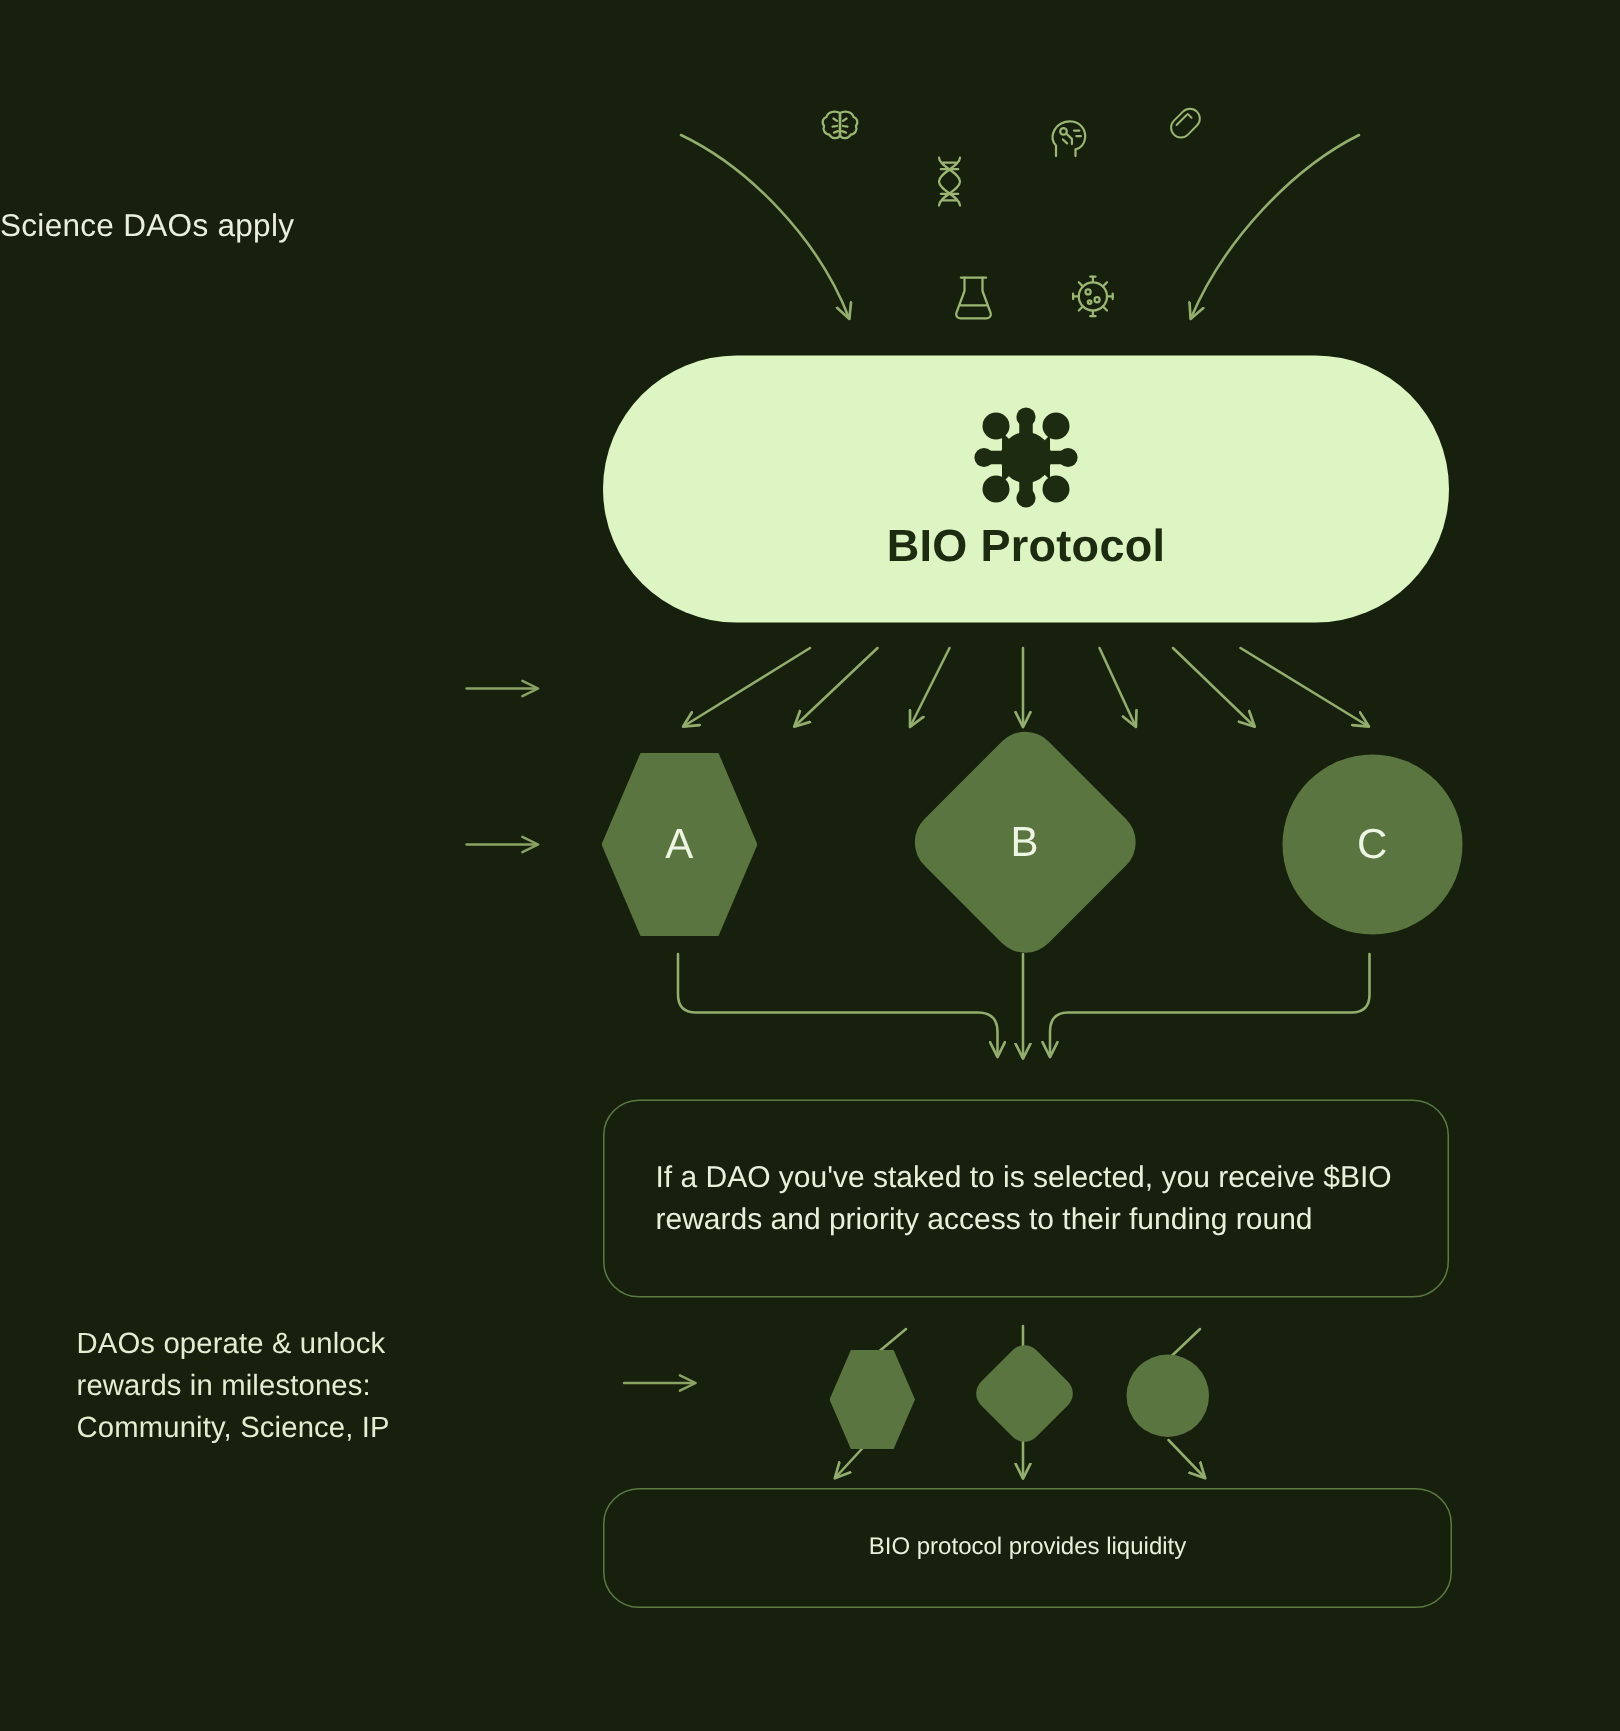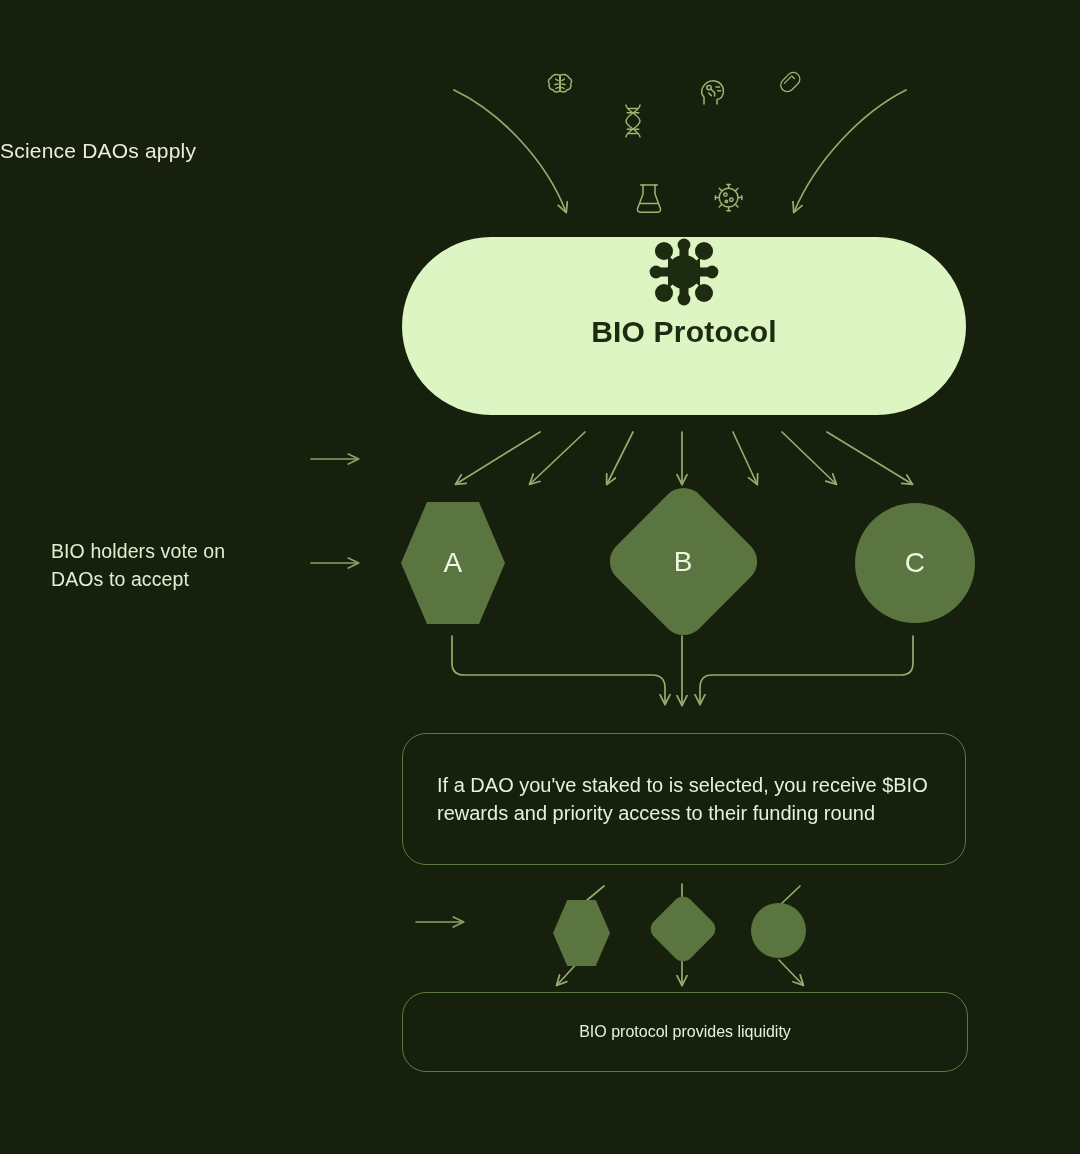--- a/index.html
+++ b/index.html
@@ -53,21 +53,21 @@
     position: absolute;
     left: 402px;
     top: 237px;
     width: 564px;
     height: 178px;
     background: #ddf5c2;
     border-radius: 89px;
     display: flex;
     flex-direction: column;
     align-items: center;
-    justify-content: flex-start;
+    justify-content: center;
   }
   #bio-logo { width: 72px; height: 70px; display: block; margin-bottom: 8px; }
   #bio-card-title {
     color: #1d2b10;
     font-size: 30px;
     font-weight: bold;
     letter-spacing: 0.2px;
   }
 
   
@@ -254,22 +254,23 @@
         <circle cx="8" cy="35" r="6.4"></circle>
         <circle cx="64" cy="35" r="6.4"></circle>
         <path d="M20 18 L52 50 L52 20 L20 52 Z"></path>
         <rect x="31.5" y="8" width="9" height="54"></rect>
         <rect x="8" y="30.5" width="56" height="9"></rect>
       </g>
     </svg>
     <div id="bio-card-title">BIO Protocol</div>
   </div>
 
-  <div class="side-label" id="label-vote">BIO holders vote on
-DAOs to accept</div>
+  <div class="side-label" id="label-milestones">DAOs operate &amp; unlock
+rewards in milestones:
+Community, Science, IP</div>
 
   <div class="node node-fill" id="node-a">
     <span>A</span>
   </div>
   <div class="node node-fill" id="node-b">
     <span>B</span>
   </div>
   <div class="node node-fill" id="node-c">
     <span>C</span>
   </div>

